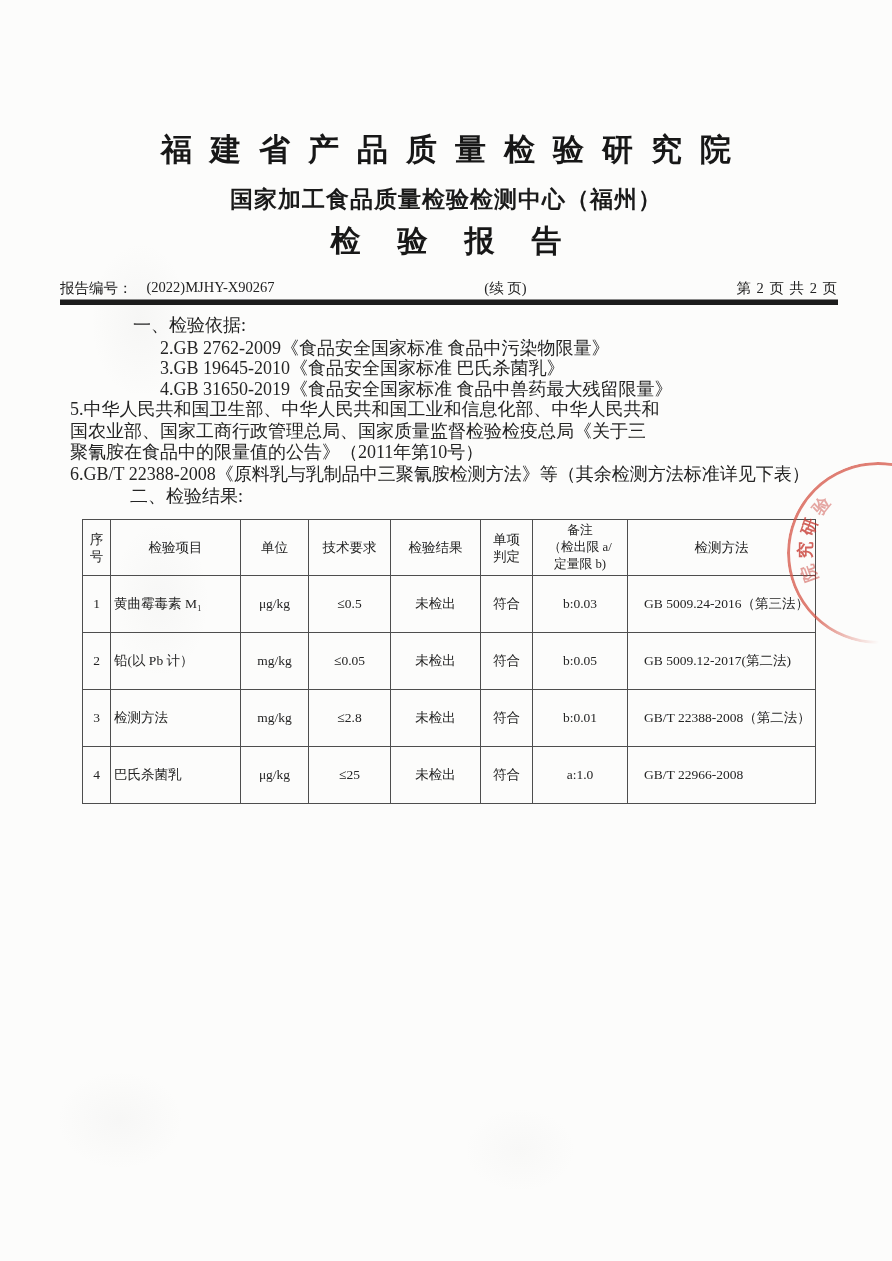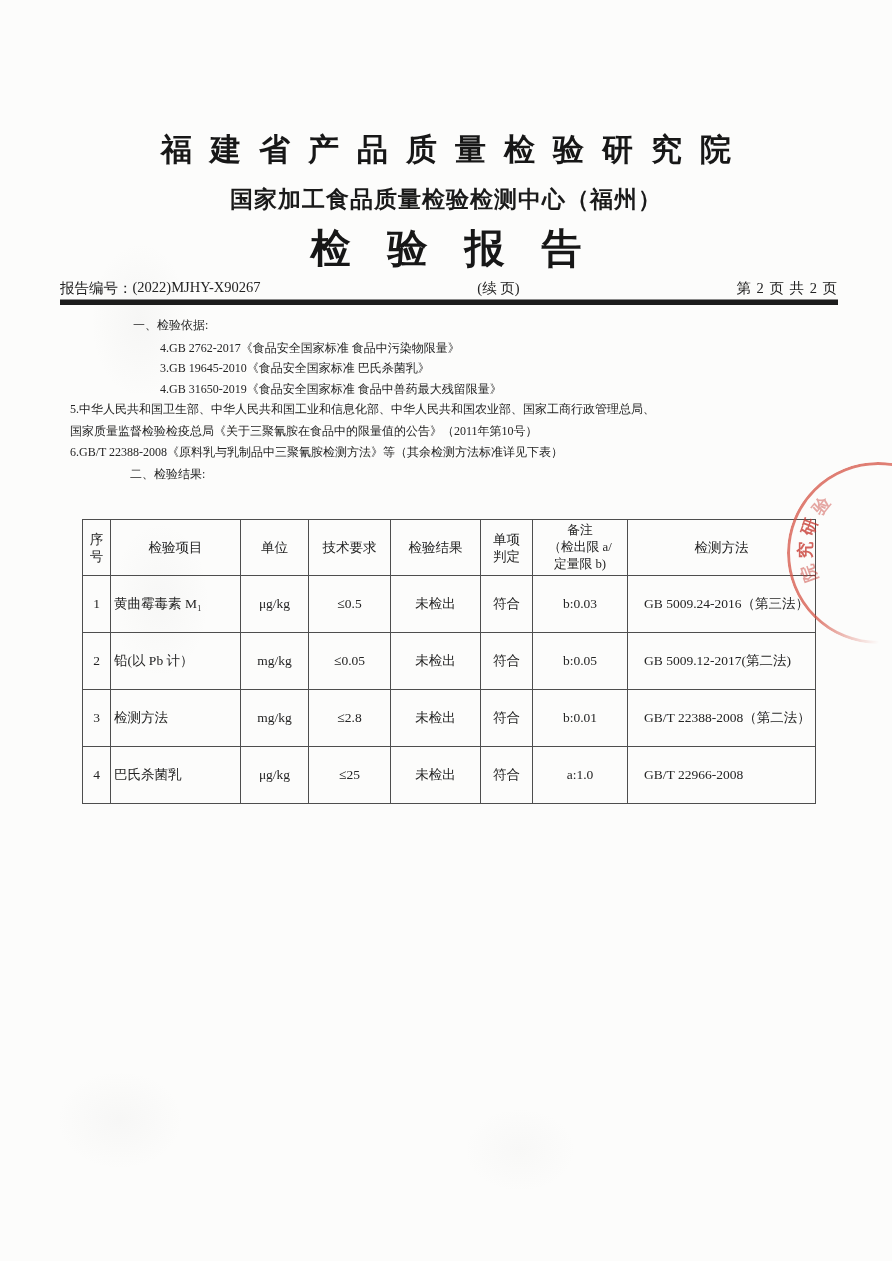--- a/index.html
+++ b/index.html
@@ -18,35 +18,35 @@
     position:absolute; top:129px; left:0; width:100%; text-align:center;
     font-size:31px; font-weight:bold; letter-spacing:18px; text-indent:18px;
     color:#171717; white-space:nowrap;
   }
   .title-center{
     position:absolute; top:184px; left:0; width:100%; text-align:center;
     font-size:23px; font-weight:bold; letter-spacing:1px; color:#1a1a1a; white-space:nowrap;
   }
   .title-report{
     position:absolute; top:221px; left:0; width:100%; text-align:center;
-    font-size:40px; font-weight:bold; letter-spacing:37px; text-indent:37px;
+    font-size:30px; font-weight:bold; letter-spacing:37px; text-indent:37px;
     color:#171717; white-space:nowrap;
   }
   .meta-row{
     position:absolute; top:279px; left:60px; width:778px;
     display:flex; align-items:baseline; font-size:14.5px; color:#222;
   }
-  .meta-left{flex:none; display:flex; white-space:nowrap;}
+  .meta-left{flex:none; display:flex; gap:14px; white-space:nowrap;}
   .meta-center{flex:1; text-align:center; white-space:nowrap;}
   .meta-right{flex:none; white-space:nowrap; letter-spacing:1px;}
   .header-rule{
     position:absolute; top:299px; left:60px; width:778px; height:5px;
     background:#1c1c1c; border-top:1px solid #8a8a8a;
   }
-  .content{position:absolute; top:315px; left:0; width:892px; font-size:12px; color:#242424;}
+  .content{position:absolute; top:315px; left:0; width:892px; font-size:18px; color:#242424;}
   .basis-heading{margin:0 0 3px 133px; line-height:20px;}
   .basis-item{margin-left:160px; line-height:20.3px;}
   .basis-item.shallow{margin-left:70px;}
   .basis-item.wraps{width:592px; line-height:21.8px;}
   .results-heading{margin:2px 0 0 130px; line-height:19px;}
   .results-table{
     position:absolute; top:519px; left:82px; width:733px;
     border-collapse:collapse; table-layout:fixed;
     font-size:13.5px; color:#242424;
   }
@@ -97,21 +97,21 @@
       <span>(2022)MJHY-X90267</span>
     </div>
     <div class="meta-center">(续 页)</div>
     <div class="meta-right">第 2 页  共 2 页</div>
   </div>
 
   <div class="header-rule"></div>
 
   <div class="content">
     <div class="basis-heading">一、检验依据:</div>
-    <div class="basis-item">4.GB 2762-2017《食品安全国家标准 食品中污染物限量》</div>
+    <div class="basis-item">2.GB 2762-2009《食品安全国家标准 食品中污染物限量》</div>
     <div class="basis-item">3.GB 19645-2010《食品安全国家标准 巴氏杀菌乳》</div>
     <div class="basis-item">4.GB 31650-2019《食品安全国家标准 食品中兽药最大残留限量》</div>
     <div class="basis-item shallow wraps">5.中华人民共和国卫生部、中华人民共和国工业和信息化部、中华人民共和国农业部、国家工商行政管理总局、国家质量监督检验检疫总局《关于三聚氰胺在食品中的限量值的公告》（2011年第10号）</div>
     <div class="basis-item shallow">6.GB/T 22388-2008《原料乳与乳制品中三聚氰胺检测方法》等（其余检测方法标准详见下表）</div>
     <div class="results-heading">二、检验结果:</div>
   </div>
 
   <table class="results-table">
     <colgroup>
       <col style="width:28px">

